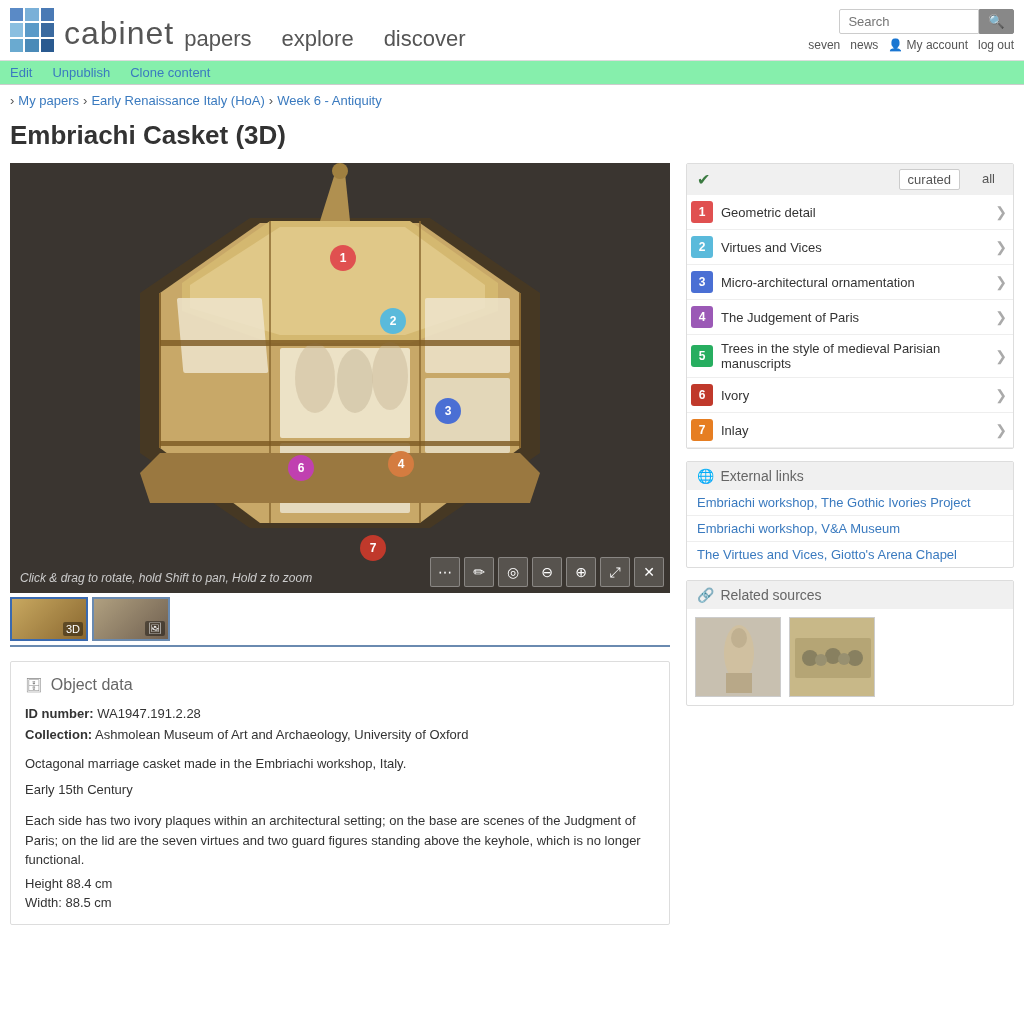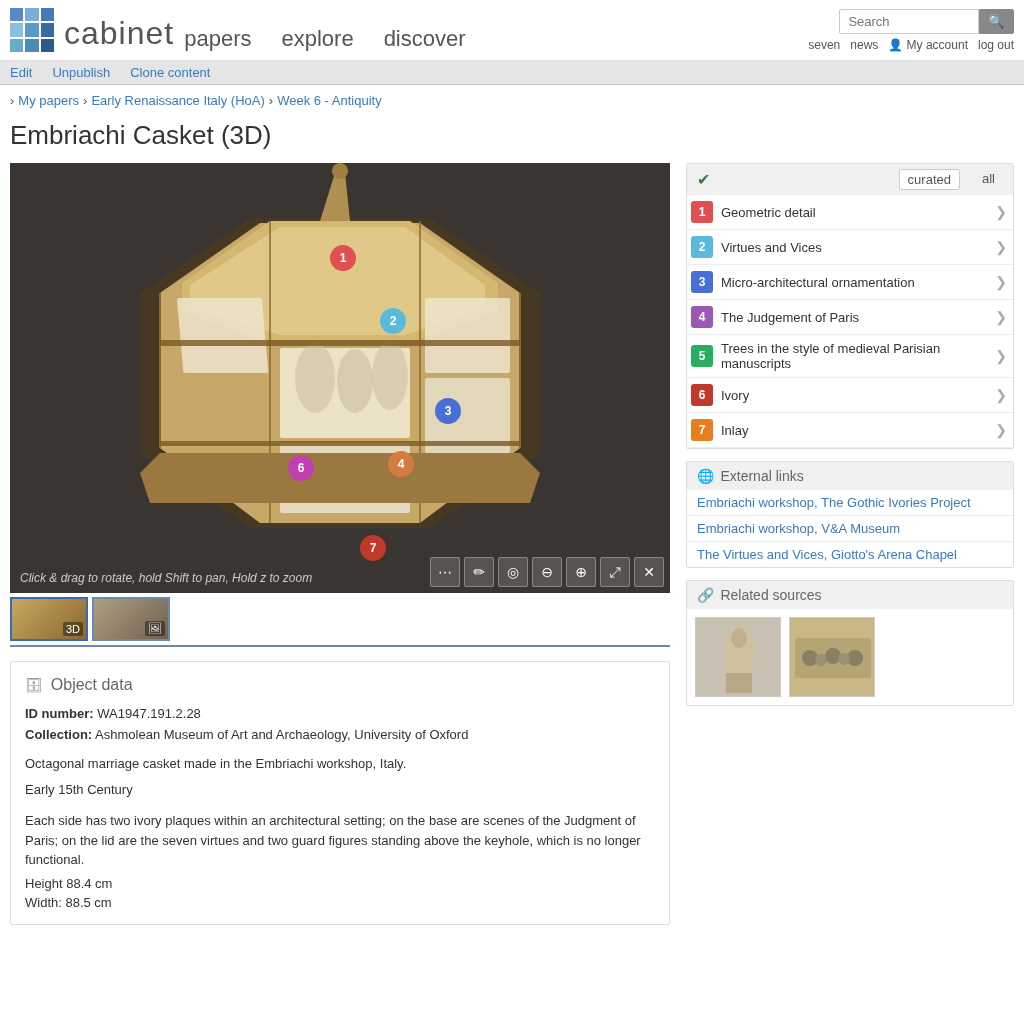--- a/index.html
+++ b/index.html
@@ -24,31 +24,31 @@
     .main-nav { display: flex; gap: 30px; font-size: 22px; color: #555; font-weight: 300; }
     .main-nav a { text-decoration: none; color: #555; }
     .header-right { display: flex; flex-direction: column; align-items: flex-end; gap: 4px; }
     .search-bar { display: flex; }
     .search-bar input { border: 1px solid #ccc; padding: 4px 8px; font-size: 13px; width: 140px; border-radius: 2px 0 0 2px; outline: none; }
     .search-bar button { background: #888; border: 1px solid #888; color: #fff; padding: 4px 8px; cursor: pointer; border-radius: 0 2px 2px 0; }
     .top-links { display: flex; gap: 10px; font-size: 12px; color: #555; }
     .top-links a { text-decoration: none; color: #555; }
 
     
-    #admin-bar { background: #e5e5e5; border-bottom: 1px solid #ccc; padding: 4px 10px; display: flex; gap: 20px; font-size: 13px; }
+    #admin-bar { background: #86efac; border-bottom: 1px solid #ccc; padding: 4px 10px; display: flex; gap: 20px; font-size: 13px; }
     #admin-bar a { text-decoration: none; color: #3a7abf; }
 
     
     #breadcrumb { padding: 8px 10px; font-size: 13px; color: #3a7abf; display: flex; align-items: center; gap: 4px; }
     #breadcrumb a { color: #3a7abf; text-decoration: none; }
     #breadcrumb span { color: #555; }
     .bc-arrow { color: #777; }
 
     
-    #page-title { padding: 4px 10px 12px; font-size: 26px; font-weight: normal; color: #333; }
+    #page-title { padding: 4px 10px 12px; font-size: 26px; font-weight: bold; color: #333; }
 
     
     #main { display: flex; gap: 16px; padding: 0 10px; }
 
     
     #left-panel { flex: 0 0 660px; }
 
     
     #viewer-container { position: relative; background: #3a3a3a; width: 660px; height: 430px; overflow: hidden; }
     #viewer-hint { position: absolute; bottom: 8px; left: 10px; color: #ccc; font-size: 12px; font-style: italic; }

